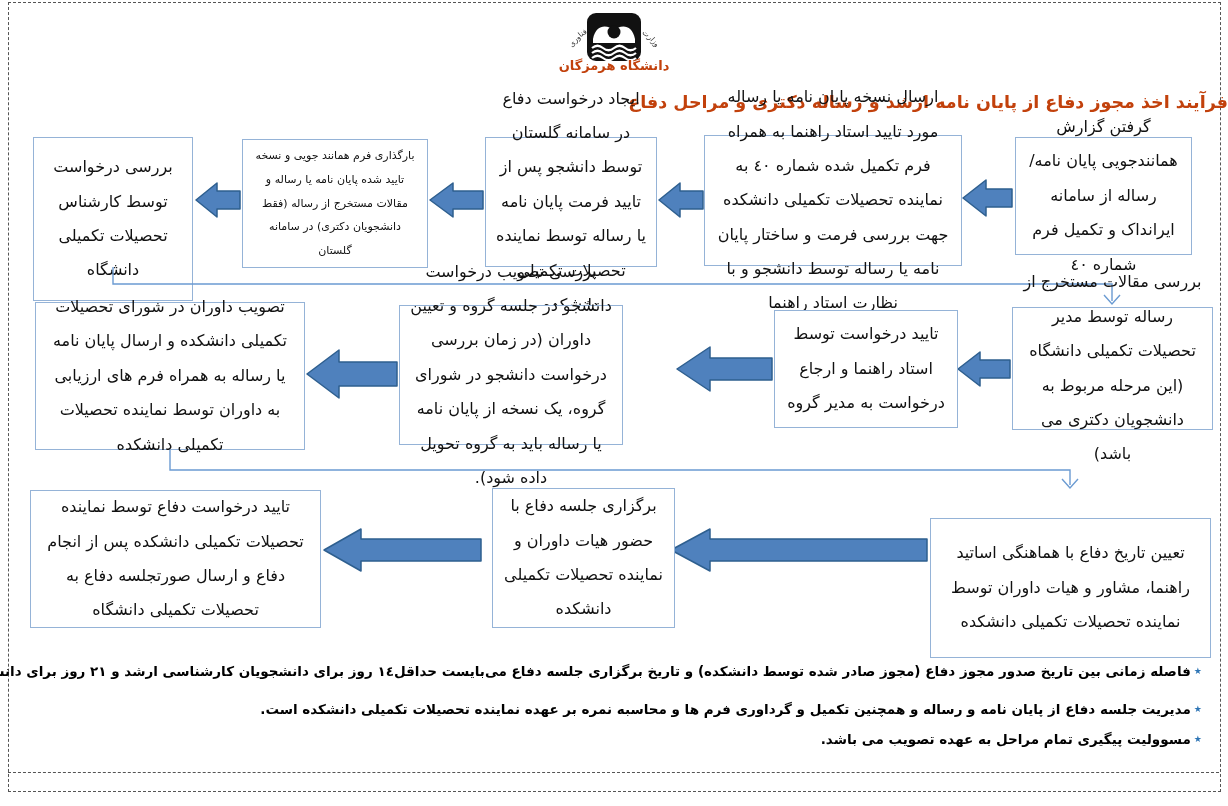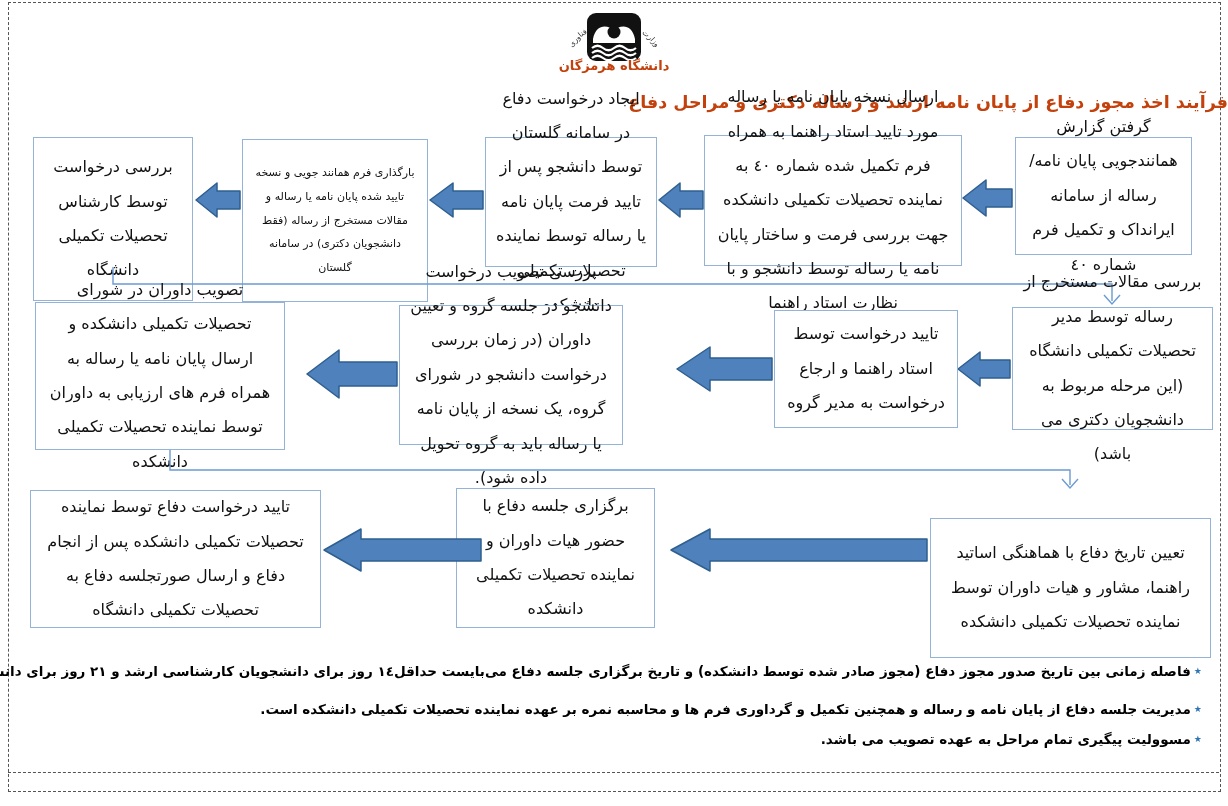--- a/index.html
+++ b/index.html
@@ -78,21 +78,21 @@
 </div>
 <svg class="arrow" style="left:658px;top:181px" width="46" height="38" viewBox="0 0 46 38">
   <polygon points="1,19 22,2 22,10 45,10 45,28 22,28 22,36"></polygon>
 </svg>
 <div class="box" style="left:485px;top:137px;width:172px;height:130px">
   <span>ایجاد درخواست دفاع در سامانه گلستان توسط دانشجو پس از تایید فرمت پایان نامه یا رساله توسط نماینده تحصیلات تکمیلی دانشکده</span>
 </div>
 <svg class="arrow" style="left:429px;top:181px" width="55" height="38" viewBox="0 0 55 38">
   <polygon points="1,19 24,2 24,10 54,10 54,28 24,28 24,36"></polygon>
 </svg>
-<div class="box" style="left:242px;top:139px;width:186px;height:163px;font-size:11px">
+<div class="box" style="left:242px;top:139px;width:186px;height:129px;font-size:11px">
   <span>بارگذاری فرم همانند جویی و نسخه تایید شده پایان نامه یا رساله و مقالات مستخرج از رساله (فقط دانشجویان دکتری) در سامانه گلستان</span>
 </div>
 <svg class="arrow" style="left:195px;top:181px" width="46" height="38" viewBox="0 0 46 38">
   <polygon points="1,19 22,2 22,10 45,10 45,28 22,28 22,36"></polygon>
 </svg>
 <div class="box" style="left:33px;top:137px;width:160px;height:164px">
   <span>بررسی درخواست توسط کارشناس تحصیلات تکمیلی دانشگاه</span>
 </div>
 
 <svg class="connector" style="left:0;top:0" width="1228" height="806">
@@ -111,36 +111,36 @@
 </div>
 <svg class="arrow" style="left:676px;top:345px" width="97" height="48" viewBox="0 0 97 48">
   <polygon points="1,24 34,2 34,13 96,13 96,35 34,35 34,46"></polygon>
 </svg>
 <div class="box" style="left:399px;top:305px;width:224px;height:140px">
   <span>بررسی تصویب درخواست دانشجو در جلسه گروه و تعیین داوران (در زمان بررسی درخواست دانشجو در شورای گروه، یک نسخه از پایان نامه یا رساله باید به گروه تحویل داده شود).</span>
 </div>
 <svg class="arrow" style="left:306px;top:348px" width="92" height="52" viewBox="0 0 92 52">
   <polygon points="1,26 33,2 33,14 91,14 91,38 33,38 33,50"></polygon>
 </svg>
-<div class="box" style="left:35px;top:302px;width:250px;height:148px">
+<div class="box" style="left:35px;top:302px;width:270px;height:148px">
   <span>تصویب داوران در شورای تحصیلات تکمیلی دانشکده و ارسال پایان نامه یا رساله به همراه فرم های ارزیابی به داوران توسط نماینده تحصیلات تکمیلی دانشکده</span>
 </div>
 
 <svg class="connector" style="left:0;top:0" width="1228" height="806">
   <polyline class="conn-line" points="170,450 170,470 1070,470 1070,485"></polyline>
   <polyline class="conn-line" points="1062,479 1070,488 1078,479"></polyline>
 </svg>
 
 <div class="box" style="left:930px;top:518px;width:281px;height:140px">
   <span>تعیین تاریخ دفاع با هماهنگی اساتید راهنما، مشاور و هیات داوران توسط نماینده تحصیلات تکمیلی دانشکده</span>
 </div>
 <svg class="arrow" style="left:670px;top:527px" width="258" height="46" viewBox="0 0 258 46">
   <polygon points="1,23 40,2 40,12 257,12 257,34 40,34 40,44"></polygon>
 </svg>
-<div class="box" style="left:456px;top:488px;width:199px;height:140px">
+<div class="box" style="left:492px;top:488px;width:183px;height:140px">
   <span>برگزاری جلسه دفاع با حضور هیات داوران و نماینده تحصیلات تکمیلی دانشکده</span>
 </div>
 <svg class="arrow" style="left:323px;top:527px" width="159" height="46" viewBox="0 0 159 46">
   <polygon points="1,23 38,2 38,12 158,12 158,34 38,34 38,44"></polygon>
 </svg>
 <div class="box" style="left:30px;top:490px;width:291px;height:138px">
   <span>تایید درخواست دفاع توسط نماینده تحصیلات تکمیلی دانشکده پس از انجام دفاع و ارسال صورتجلسه دفاع به تحصیلات تکمیلی دانشگاه</span>
 </div>
 
 <div class="note" style="top:662px">

